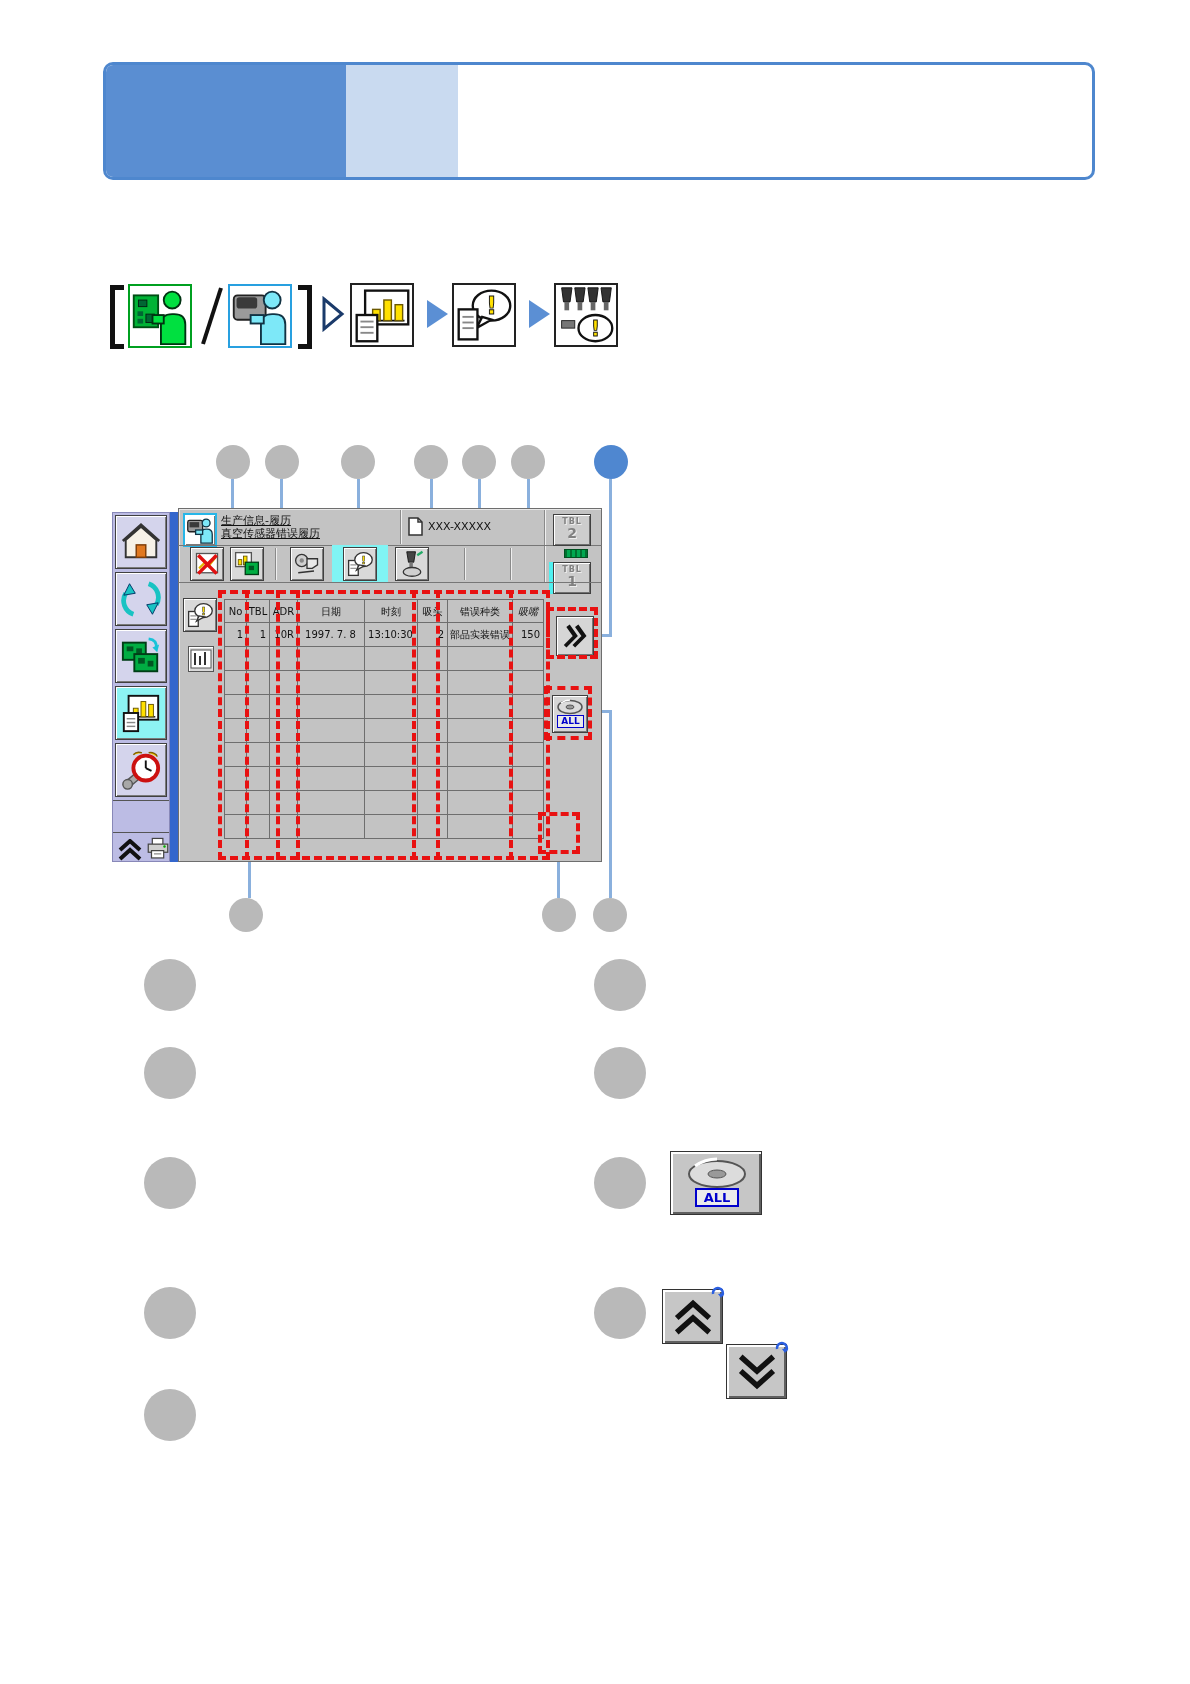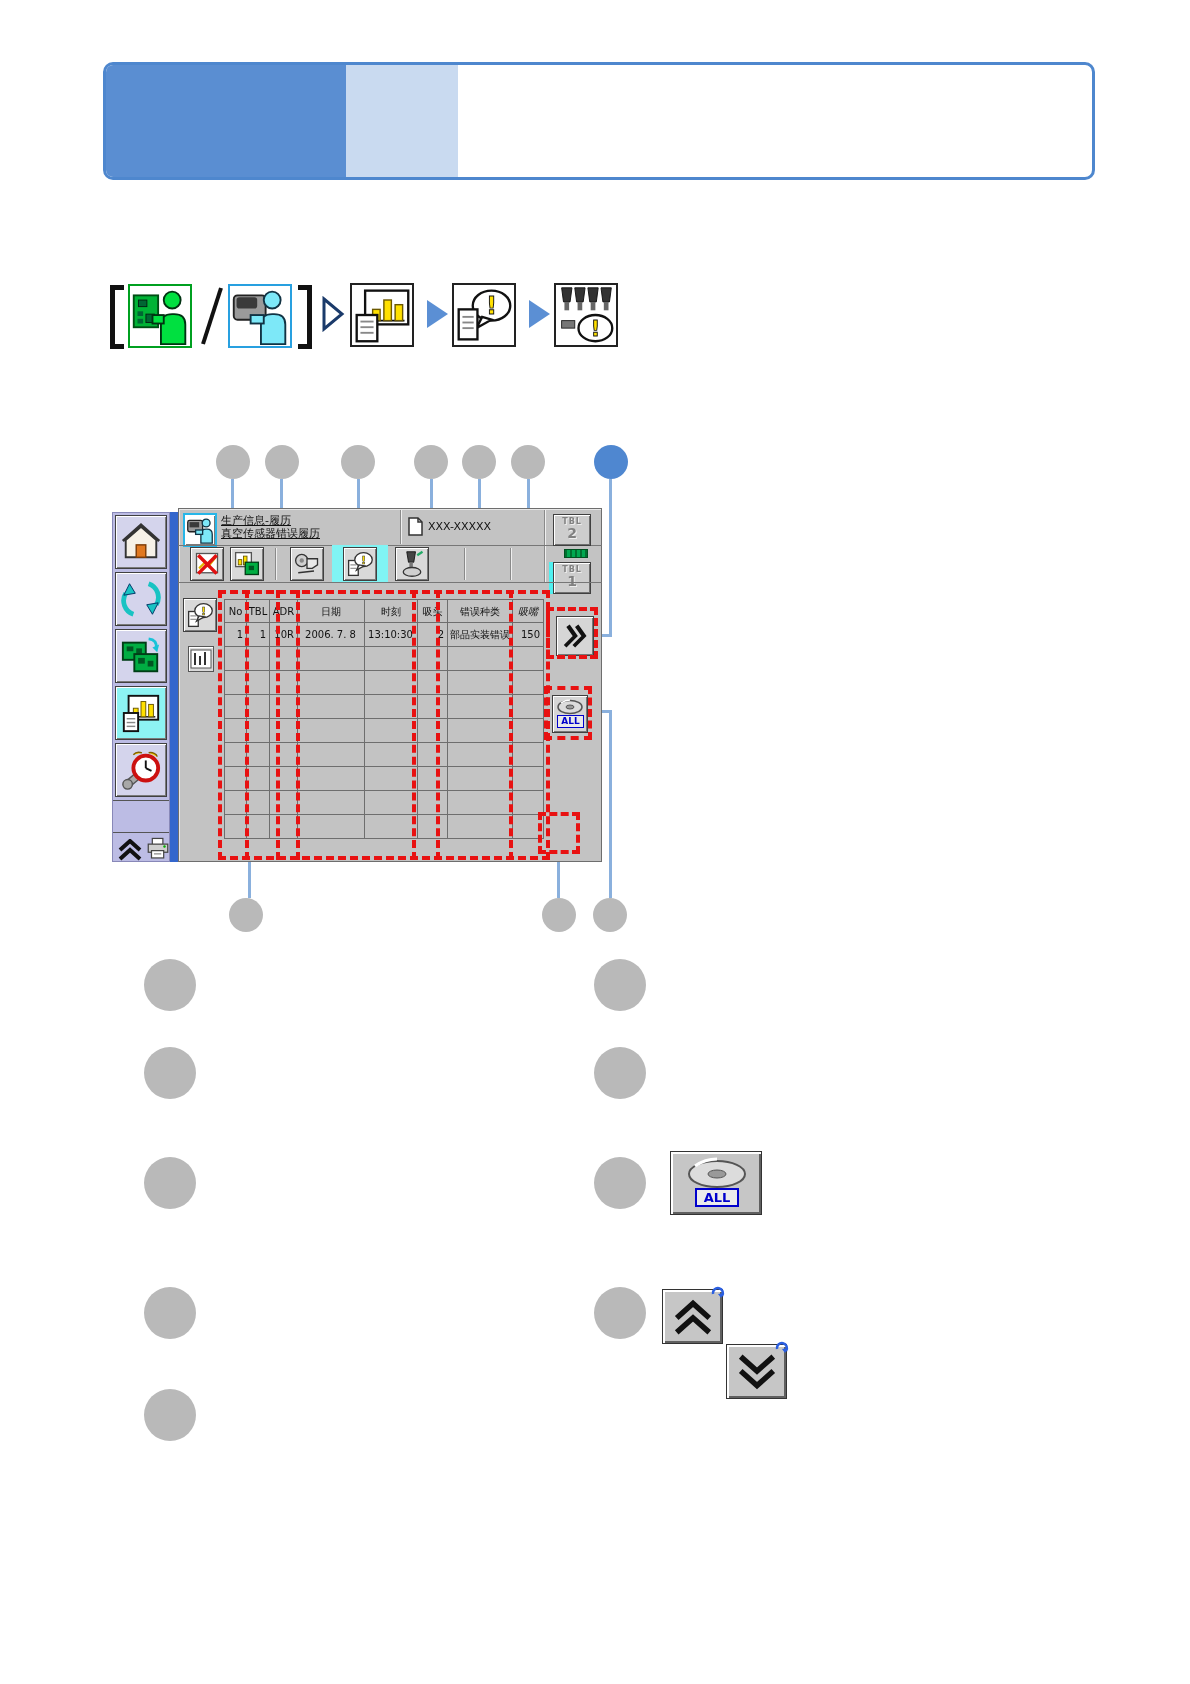--- a/index.html
+++ b/index.html
@@ -380,21 +380,21 @@
           <div class="cell head" style="width: 54px;">时刻</div>
           <div class="cell head" style="width: 31px;">吸头</div>
           <div class="cell head" style="width: 66px;">错误种类</div>
           <div class="cell head" style="width: 32px; font-style: italic;">吸嘴</div>
         </div>
       <div>
           <div class="trow">
             <div class="cell" style="width: 23px; text-align: right;">1</div>
             <div class="cell" style="width: 24px; text-align: right;">1</div>
             <div class="cell" style="width: 29px; text-align: right;">10R</div>
-            <div class="cell" style="width: 68px; text-align: center;">2006. 7. 8</div>
+            <div class="cell" style="width: 68px; text-align: center;">1997. 7. 8</div>
             <div class="cell" style="width: 54px; text-align: center;">13:10:30</div>
             <div class="cell" style="width: 31px; text-align: right;">2</div>
             <div class="cell" style="width: 66px; text-align: left;">部品实装错误</div>
             <div class="cell" style="width: 32px; text-align: right;">150</div>
           </div>
           <div class="trow">
             <div class="cell" style="width: 23px; text-align: right;"></div>
             <div class="cell" style="width: 24px; text-align: right;"></div>
             <div class="cell" style="width: 29px; text-align: right;"></div>
             <div class="cell" style="width: 68px; text-align: center;"></div>

